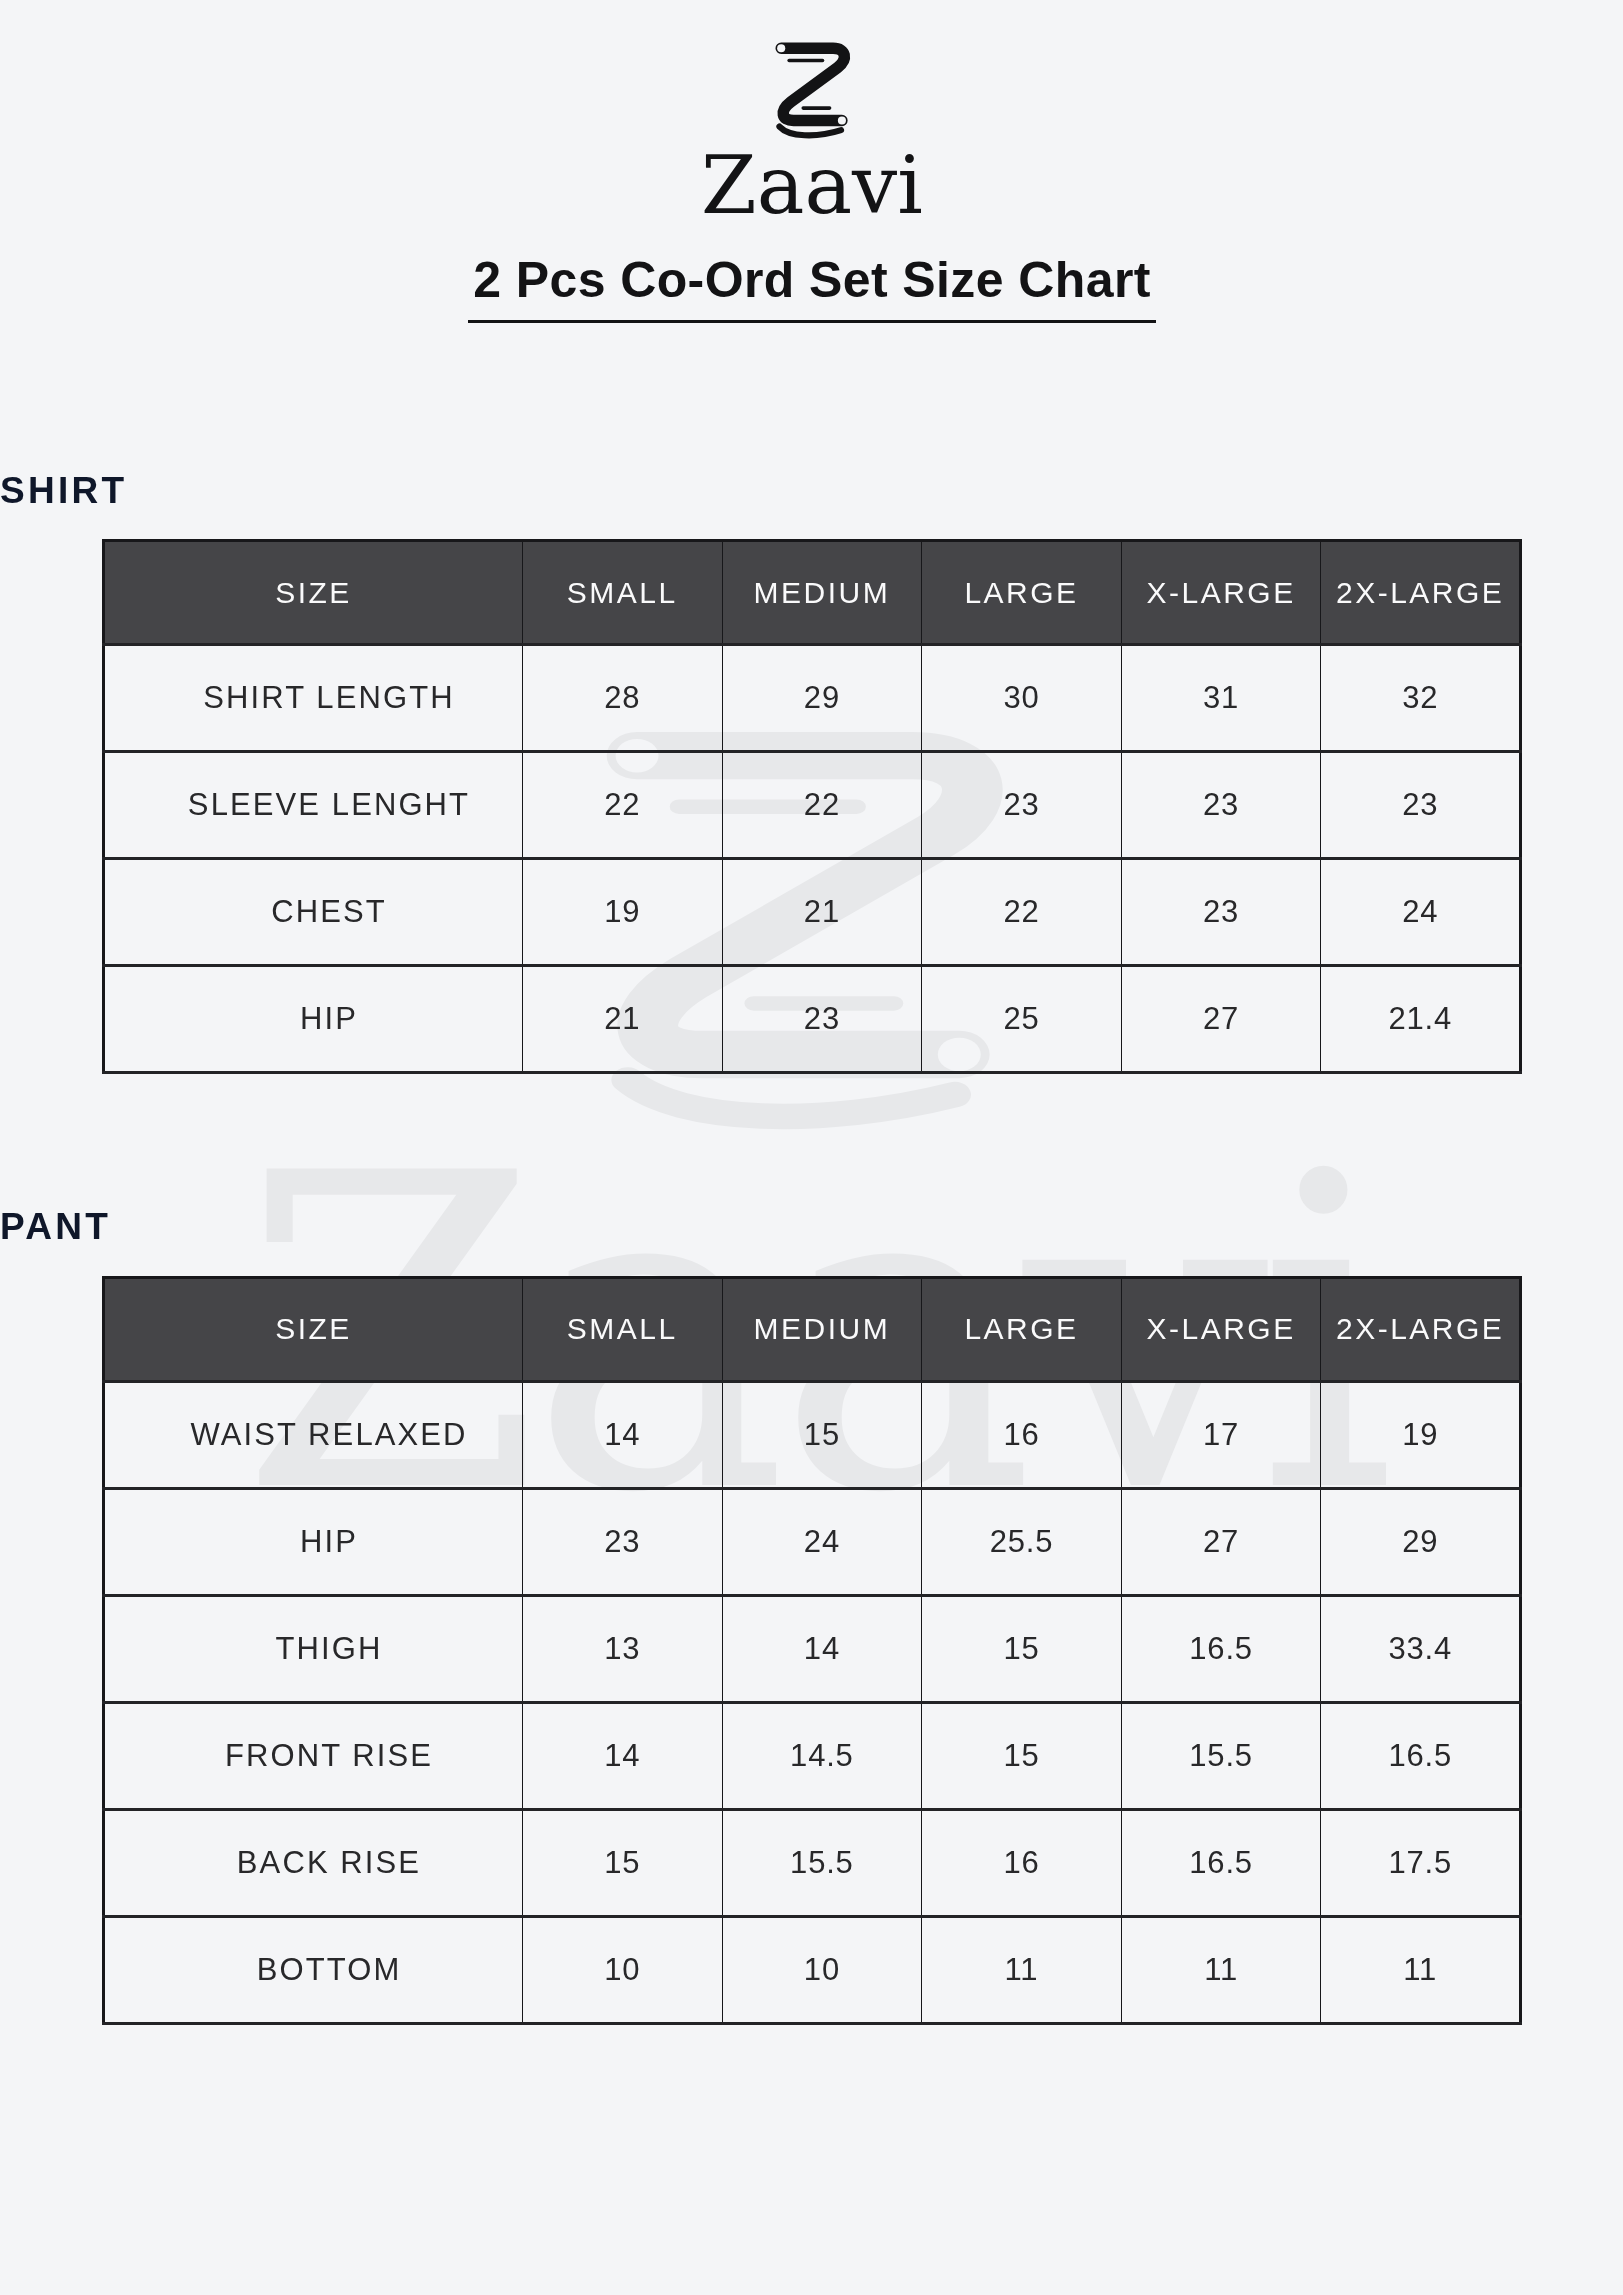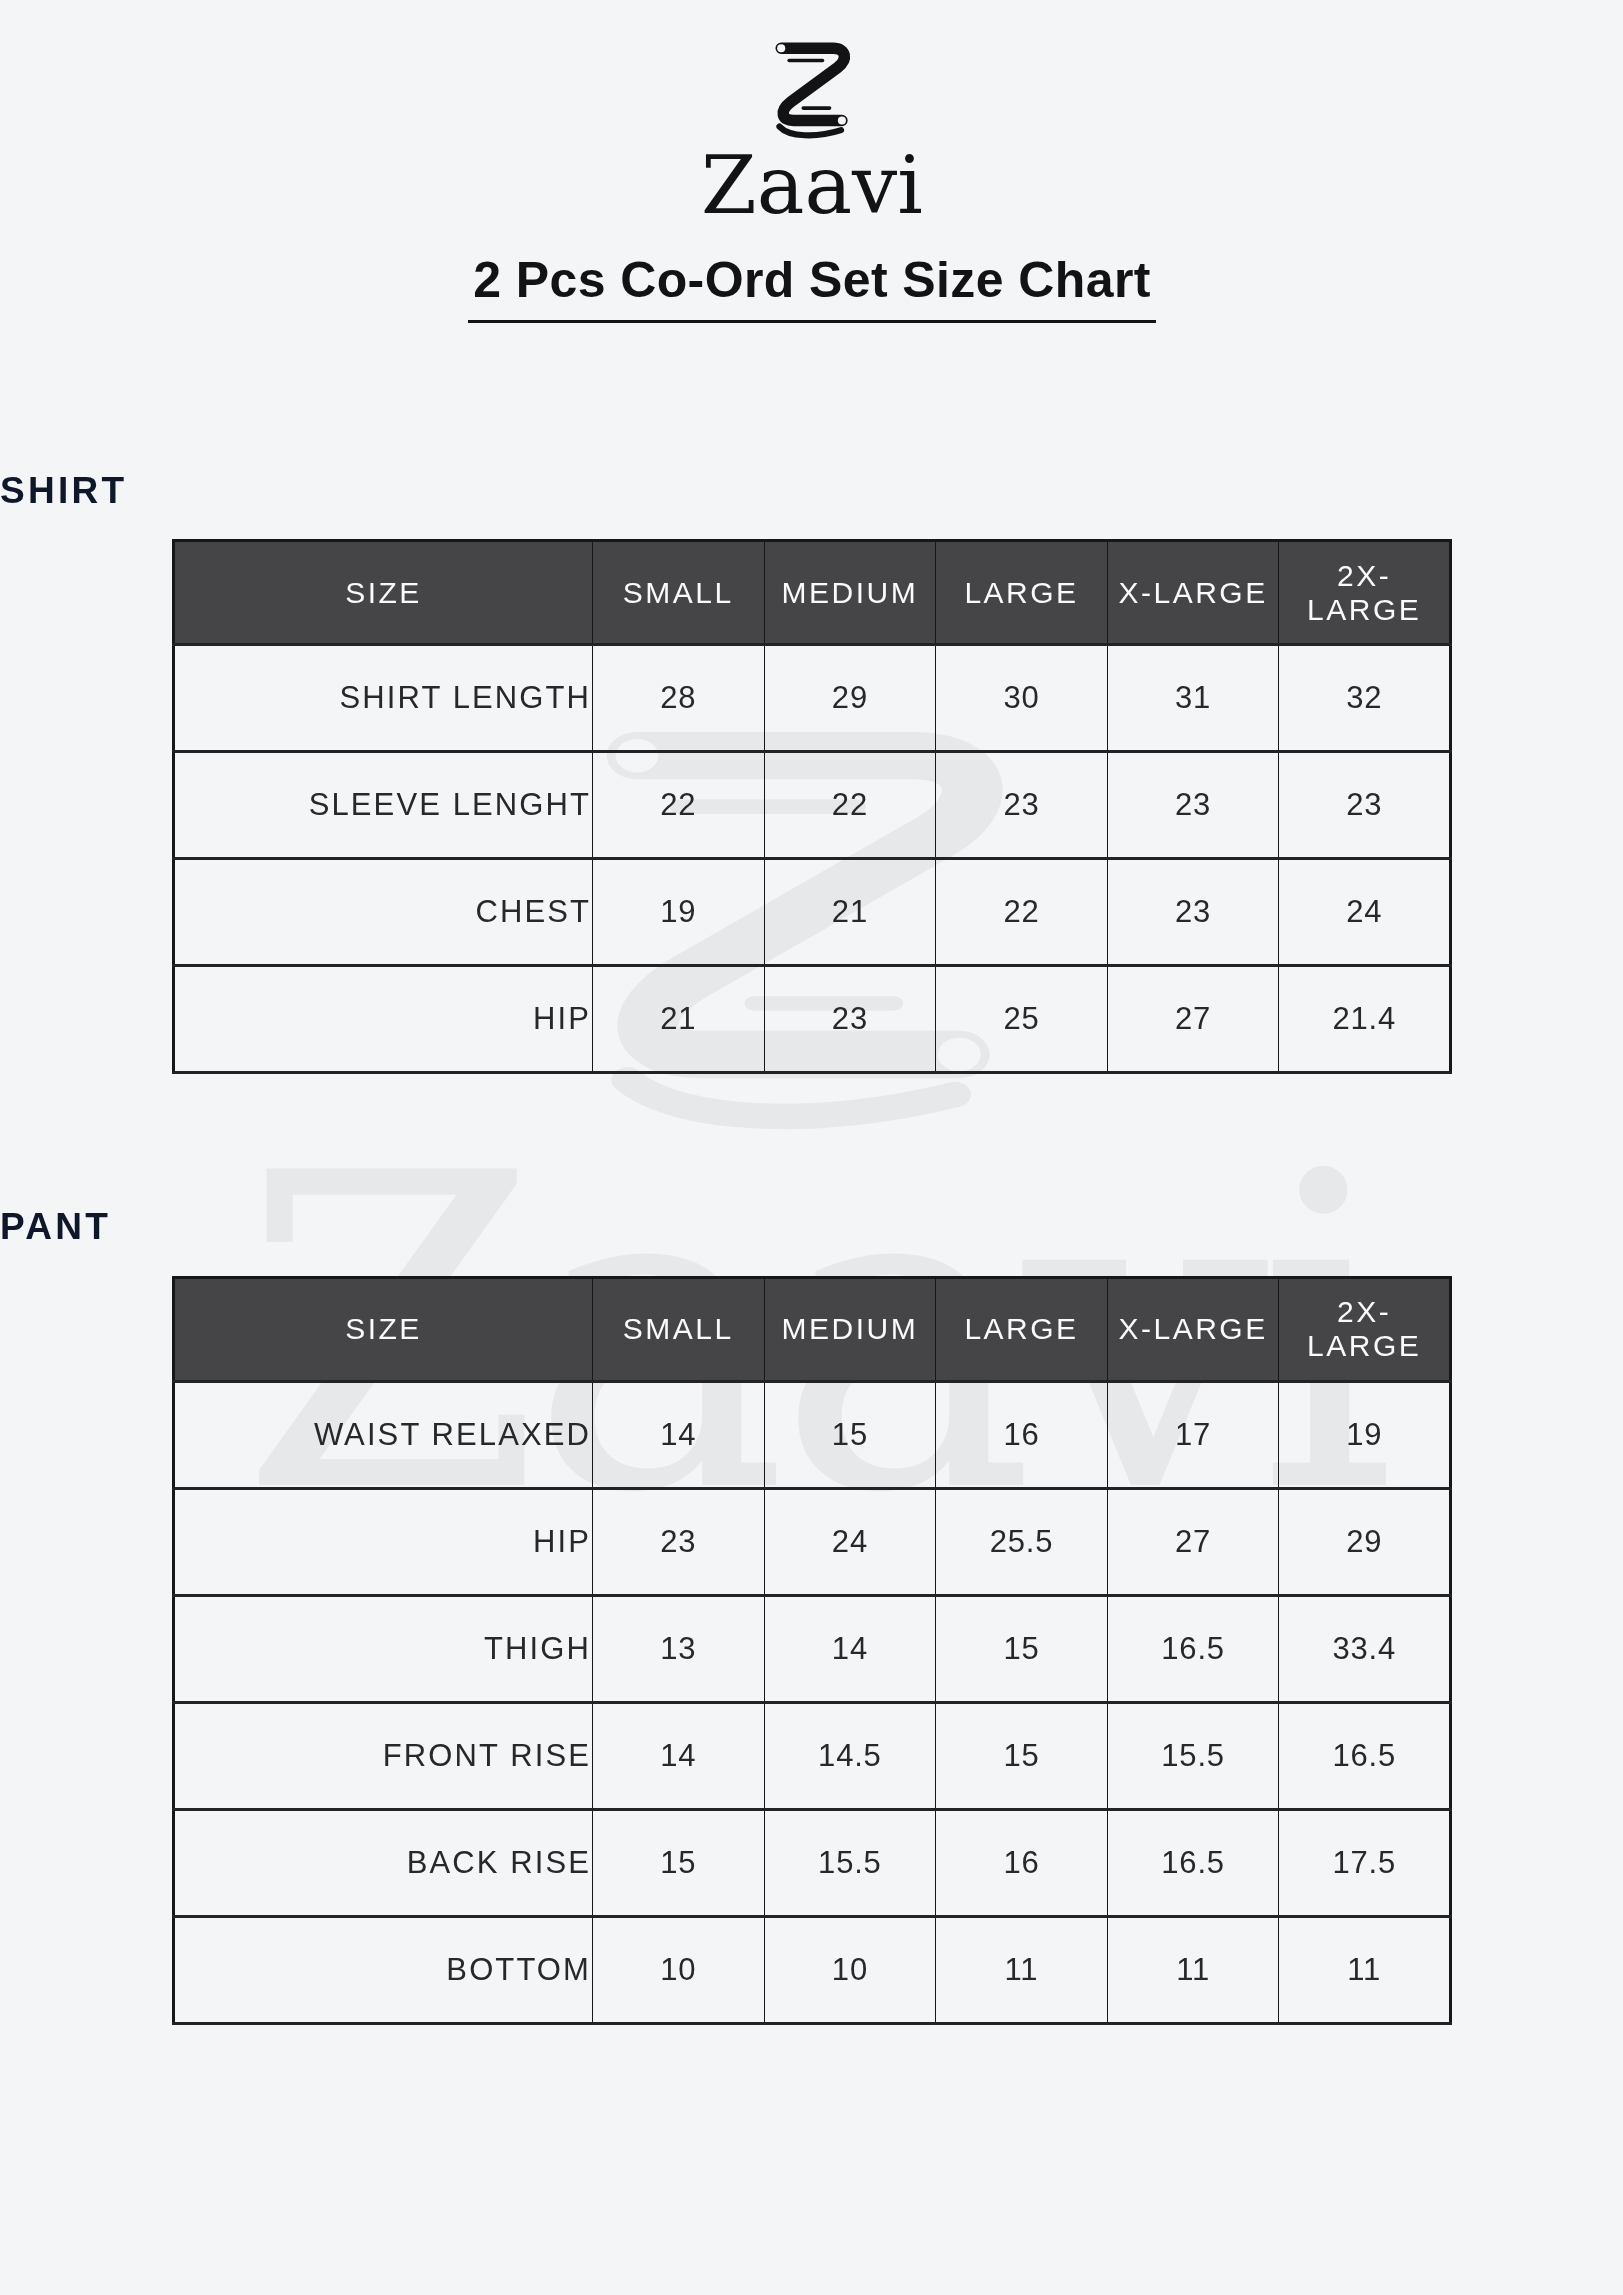--- a/index.html
+++ b/index.html
@@ -53,21 +53,21 @@
     margin-top:23.4px;
   }
   .section-label{
     font-size:37px;font-weight:700;letter-spacing:3.3px;
     color:#0f172a;
   }
   .section-label.shirt{margin-top:113px;}
   .section-label.pant{margin-top:132px;}
   
   table.size-chart{
-    width:1280px;
+    width:1420px;
     margin:27.5px auto 0 auto;
     border-collapse:collapse;
     table-layout:fixed;
     background:transparent;
   }
   table.size-chart{border:3.3px solid var(--border);}
   col.col-size{width:419px;}
   table.size-chart th{
     background:var(--header-bg);
     color:var(--header-text);
@@ -82,21 +82,21 @@
     font-size:31px;font-weight:400;
     color:var(--text);
     border-left:1.7px solid var(--border);
     border-right:1.7px solid var(--border);
     border-top:3.3px solid var(--row-line);
     border-bottom:3.3px solid var(--row-line);
     vertical-align:middle;
     background:transparent;
   }
   table.size-chart td.label{
-    text-align:right;
+    text-align:center;
     padding-left:32px;
     letter-spacing:2.1px;
   }
   table.size-chart td.value{
     text-align:center;
     letter-spacing:0.8px;
   }
 </style>
 </head>
 <body>

